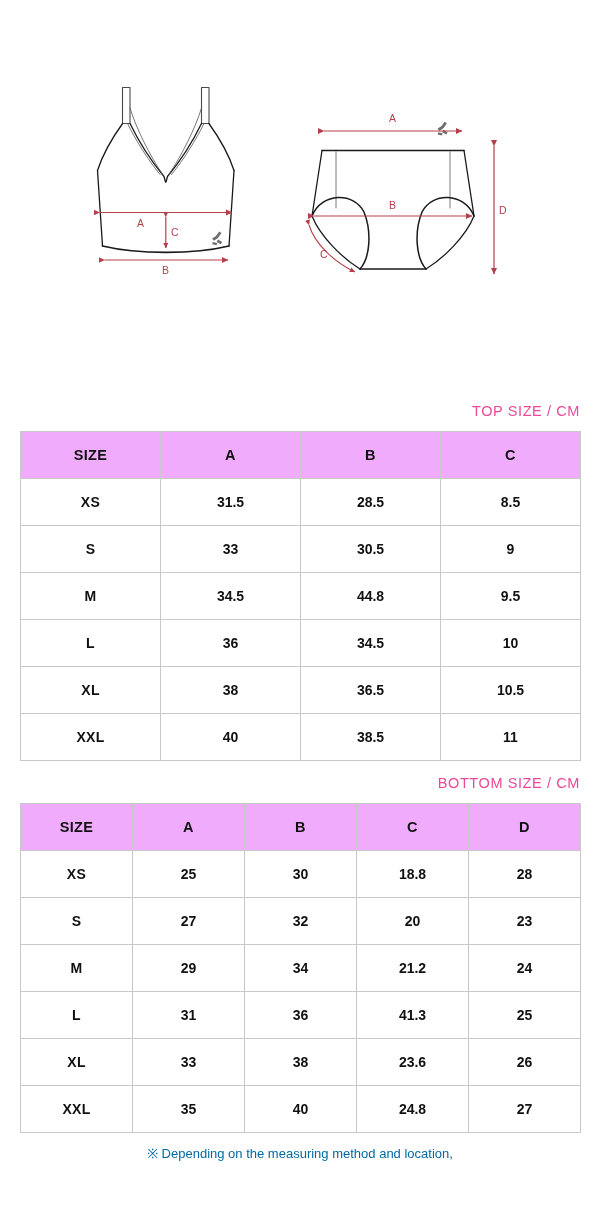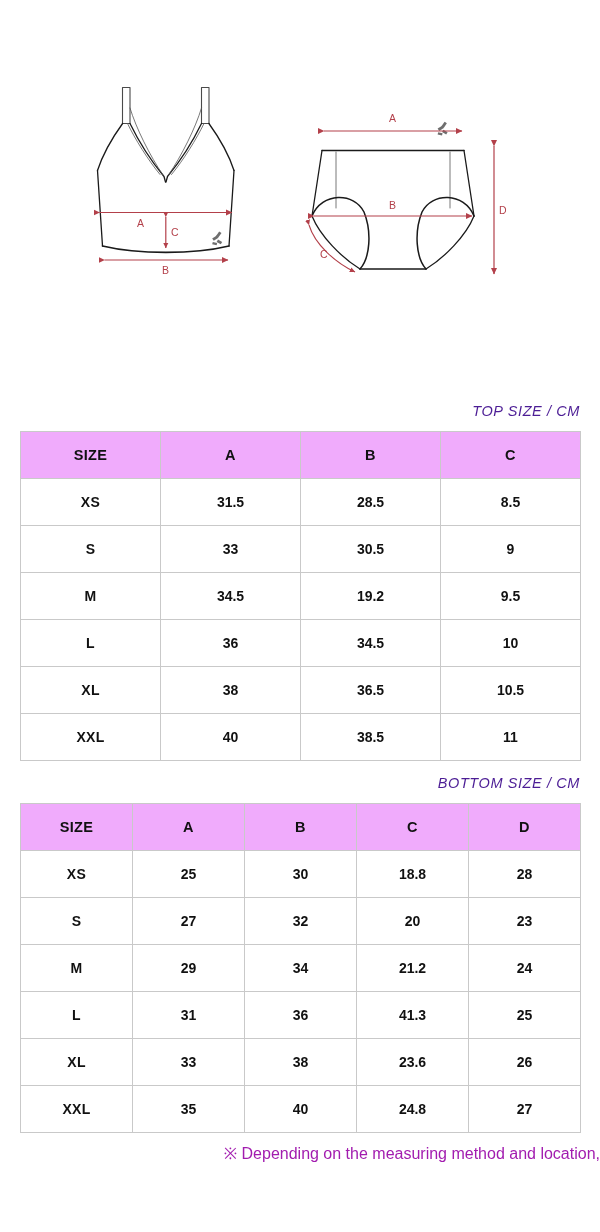--- a/index.html
+++ b/index.html
@@ -35,24 +35,23 @@
   }
   .dg-top { position: absolute; left: 78px; top: 78px; }
   .dg-bottom { position: absolute; left: 298px; top: 108px; }
 
   
   .section-label {
     position: absolute;
     right: 20px;
     font-size: 14.5px;
     letter-spacing: .6px;
-    color: #4c1d95;
+    color: #ec4899;
     font-family: "Liberation Sans", sans-serif;
     white-space: nowrap;
-    font-style: italic;
   }
   .label-top { top: 403px; }
   .label-bottom { top: 775px; }
 
   
   .size-table {
     position: absolute;
     left: 20px;
     width: 560px;
     border-collapse: collapse;
@@ -87,23 +86,23 @@
     font-weight: bold;
     letter-spacing: .3px;
   }
 
   
   .footnote {
     position: absolute;
     left: 0;
     top: 1143px;
     width: 600px;
-    text-align: right;
-    color: #a21caf;
-    font-size: 16px;
+    text-align: center;
+    color: #0369a1;
+    font-size: 13px;
     line-height: 21px;
     font-family: "Liberation Sans", sans-serif;
   }
   .footnote-line { display: block; white-space: nowrap; }
 </style>
 </head>
 <body>
 
 <div class="page">
 
@@ -244,21 +243,21 @@
       </tr>
       <tr>
         <td class="size-cell">S</td>
         <td>33</td>
         <td>30.5</td>
         <td>9</td>
       </tr>
       <tr>
         <td class="size-cell">M</td>
         <td>34.5</td>
-        <td>19.2</td>
+        <td>44.8</td>
         <td>9.5</td>
       </tr>
       <tr>
         <td class="size-cell">L</td>
         <td>36</td>
         <td>34.5</td>
         <td>10</td>
       </tr>
       <tr>
         <td class="size-cell">XL</td>

